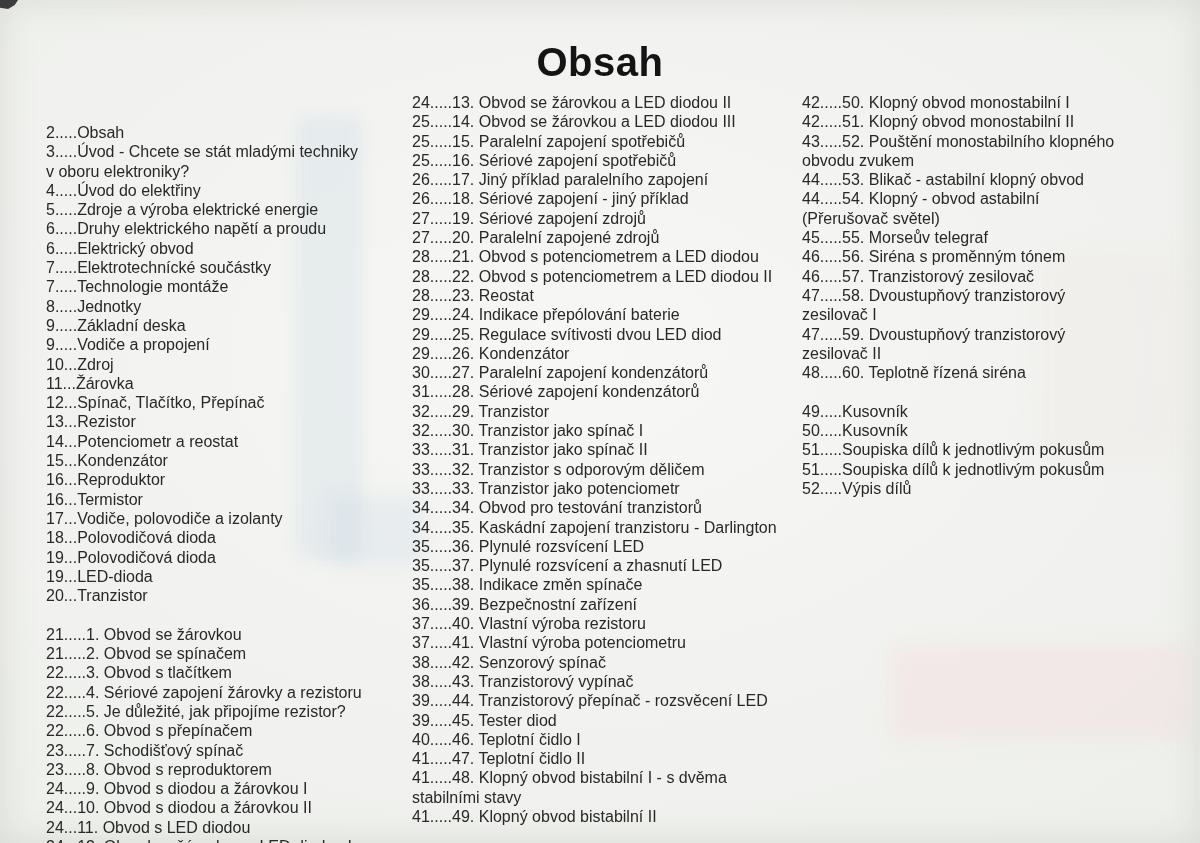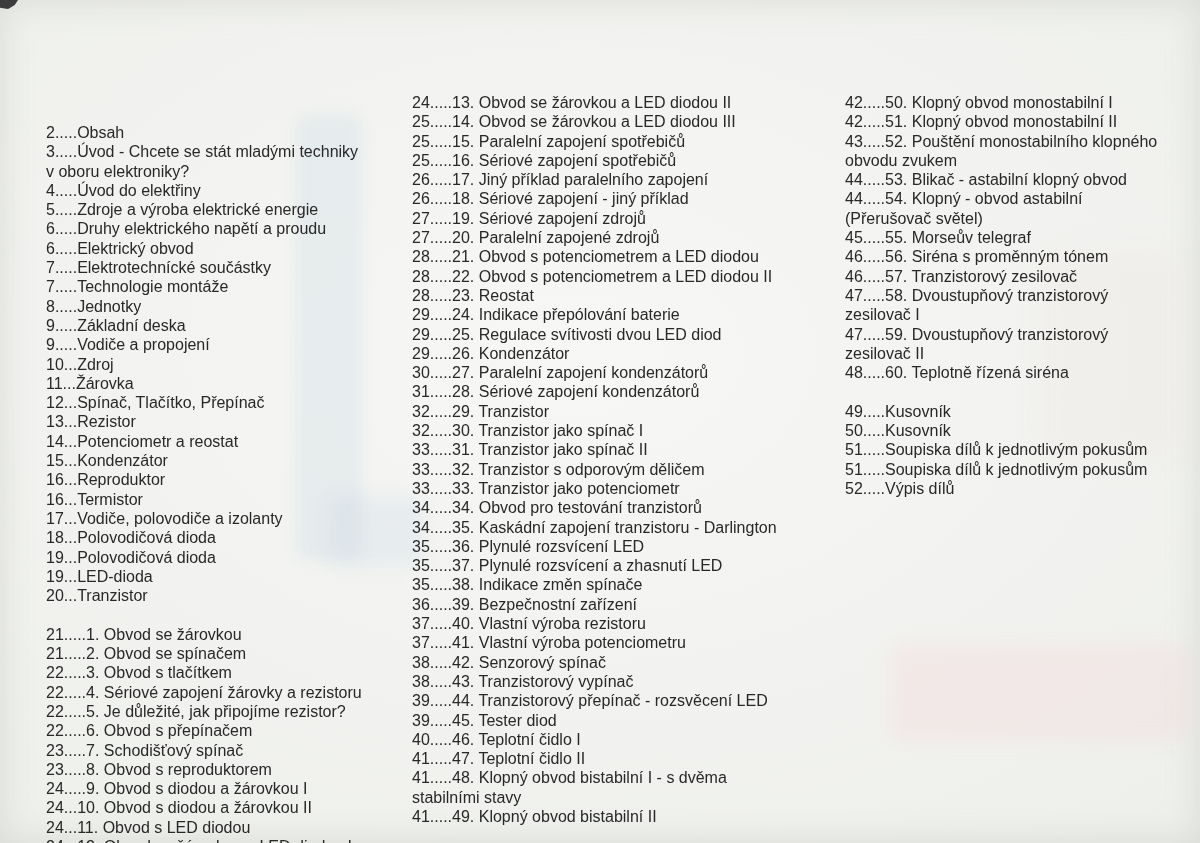--- a/index.html
+++ b/index.html
@@ -33,21 +33,21 @@
     position: absolute;
     top: 93px;
     font-size: 16px;
     line-height: 19.3px;
     white-space: pre;
     color: #282828;
     text-rendering: optimizeLegibility;
   }
   #col-left   { left: 46px;  width: 365px; margin-top: 30px; }
   #col-middle { left: 412px; width: 440px; }
-  #col-right  { left: 845px; width: 345px; }
+  #col-right  { left: 802px; width: 345px; }
   .line {
     height: 19.3px;
     white-space: pre;
   }
   
   .ghost {
     position: absolute;
     pointer-events: none;
     border-radius: 10px;
   }
@@ -84,18 +84,19 @@
 <body>
 
 <div class="page">
 
   <div class="corner-mark"></div>
   <div class="ghost ghost-blue-strip"></div>
   <div class="ghost ghost-blue-blob"></div>
   <div class="ghost ghost-pink-mid"></div>
   <div class="ghost ghost-pink-bottom"></div>
 
+  <div class="doc-title">Obsah</div>
 
   <div class="toc-col" id="col-left"><div class="line">2.....Obsah</div><div class="line">3.....Úvod - Chcete se stát mladými techniky</div><div class="line">v oboru elektroniky?</div><div class="line">4.....Úvod do elektřiny</div><div class="line">5.....Zdroje a výroba elektrické energie</div><div class="line">6.....Druhy elektrického napětí a proudu</div><div class="line">6.....Elektrický obvod</div><div class="line">7.....Elektrotechnícké součástky</div><div class="line">7.....Technologie montáže</div><div class="line">8.....Jednotky</div><div class="line">9.....Základní deska</div><div class="line">9.....Vodiče a propojení</div><div class="line">10...Zdroj</div><div class="line">11...Žárovka</div><div class="line">12...Spínač, Tlačítko, Přepínač</div><div class="line">13...Rezistor</div><div class="line">14...Potenciometr a reostat</div><div class="line">15...Kondenzátor</div><div class="line">16...Reproduktor</div><div class="line">16...Termistor</div><div class="line">17...Vodiče, polovodiče a izolanty</div><div class="line">18...Polovodičová dioda</div><div class="line">19...Polovodičová dioda</div><div class="line">19...LED-dioda</div><div class="line">20...Tranzistor</div><div class="line"></div><div class="line">21.....1. Obvod se žárovkou</div><div class="line">21.....2. Obvod se spínačem</div><div class="line">22.....3. Obvod s tlačítkem</div><div class="line">22.....4. Sériové zapojení žárovky a rezistoru</div><div class="line">22.....5. Je důležité, jak připojíme rezistor?</div><div class="line">22.....6. Obvod s přepínačem</div><div class="line">23.....7. Schodišťový spínač</div><div class="line">23.....8. Obvod s reproduktorem</div><div class="line">24.....9. Obvod s diodou a žárovkou I</div><div class="line">24...10. Obvod s diodou a žárovkou II</div><div class="line">24...11. Obvod s LED diodou</div><div class="line">24...12. Obvod se žárovkou a LED diodou I</div></div>
   <div class="toc-col" id="col-middle"><div class="line">24.....13. Obvod se žárovkou a LED diodou II</div><div class="line">25.....14. Obvod se žárovkou a LED diodou III</div><div class="line">25.....15. Paralelní zapojení spotřebičů</div><div class="line">25.....16. Sériové zapojení spotřebičů</div><div class="line">26.....17. Jiný příklad paralelního zapojení</div><div class="line">26.....18. Sériové zapojení - jiný příklad</div><div class="line">27.....19. Sériové zapojení zdrojů</div><div class="line">27.....20. Paralelní zapojené zdrojů</div><div class="line">28.....21. Obvod s potenciometrem a LED diodou</div><div class="line">28.....22. Obvod s potenciometrem a LED diodou II</div><div class="line">28.....23. Reostat</div><div class="line">29.....24. Indikace přepólování baterie</div><div class="line">29.....25. Regulace svítivosti dvou LED diod</div><div class="line">29.....26. Kondenzátor</div><div class="line">30.....27. Paralelní zapojení kondenzátorů</div><div class="line">31.....28. Sériové zapojení kondenzátorů</div><div class="line">32.....29. Tranzistor</div><div class="line">32.....30. Tranzistor jako spínač I</div><div class="line">33.....31. Tranzistor jako spínač II</div><div class="line">33.....32. Tranzistor s odporovým děličem</div><div class="line">33.....33. Tranzistor jako potenciometr</div><div class="line">34.....34. Obvod pro testování tranzistorů</div><div class="line">34.....35. Kaskádní zapojení tranzistoru - Darlington</div><div class="line">35.....36. Plynulé rozsvícení LED</div><div class="line">35.....37. Plynulé rozsvícení a zhasnutí LED</div><div class="line">35.....38. Indikace změn spínače</div><div class="line">36.....39. Bezpečnostní zařízení</div><div class="line">37.....40. Vlastní výroba rezistoru</div><div class="line">37.....41. Vlastní výroba potenciometru</div><div class="line">38.....42. Senzorový spínač</div><div class="line">38.....43. Tranzistorový vypínač</div><div class="line">39.....44. Tranzistorový přepínač - rozsvěcení LED</div><div class="line">39.....45. Tester diod</div><div class="line">40.....46. Teplotní čidlo I</div><div class="line">41.....47. Teplotní čidlo II</div><div class="line">41.....48. Klopný obvod bistabilní I - s dvěma</div><div class="line">stabilními stavy</div><div class="line">41.....49. Klopný obvod bistabilní II</div></div>
   <div class="toc-col" id="col-right"><div class="line">42.....50. Klopný obvod monostabilní I</div><div class="line">42.....51. Klopný obvod monostabilní II</div><div class="line">43.....52. Pouštění monostabilního klopného</div><div class="line">obvodu zvukem</div><div class="line">44.....53. Blikač - astabilní klopný obvod</div><div class="line">44.....54. Klopný - obvod astabilní</div><div class="line">(Přerušovač světel)</div><div class="line">45.....55. Morseův telegraf</div><div class="line">46.....56. Siréna s proměnným tónem</div><div class="line">46.....57. Tranzistorový zesilovač</div><div class="line">47.....58. Dvoustupňový tranzistorový</div><div class="line">zesilovač I</div><div class="line">47.....59. Dvoustupňový tranzistorový</div><div class="line">zesilovač II</div><div class="line">48.....60. Teplotně řízená siréna</div><div class="line"></div><div class="line">49.....Kusovník</div><div class="line">50.....Kusovník</div><div class="line">51.....Soupiska dílů k jednotlivým pokusům</div><div class="line">51.....Soupiska dílů k jednotlivým pokusům</div><div class="line">52.....Výpis dílů</div></div>
 
 </div>
 
 </body></html>

